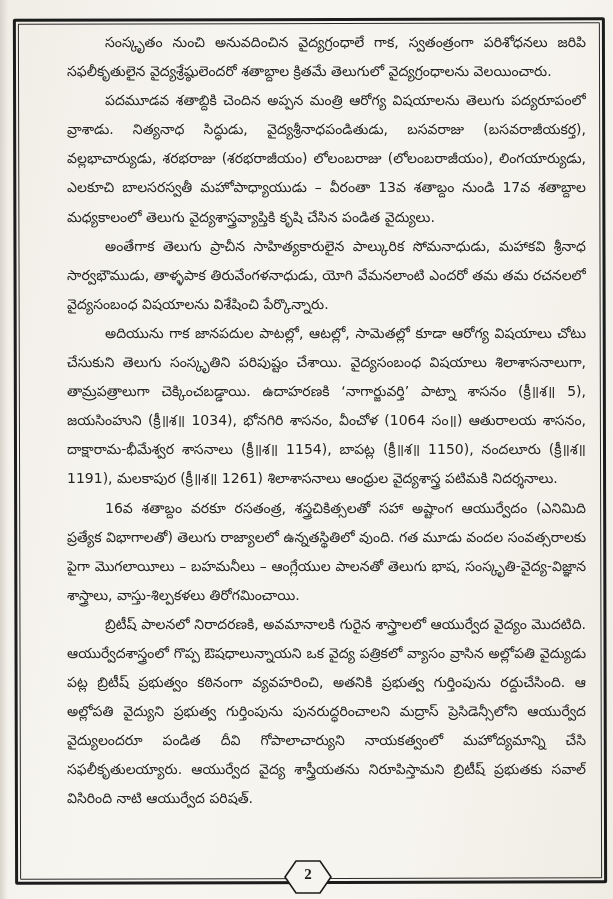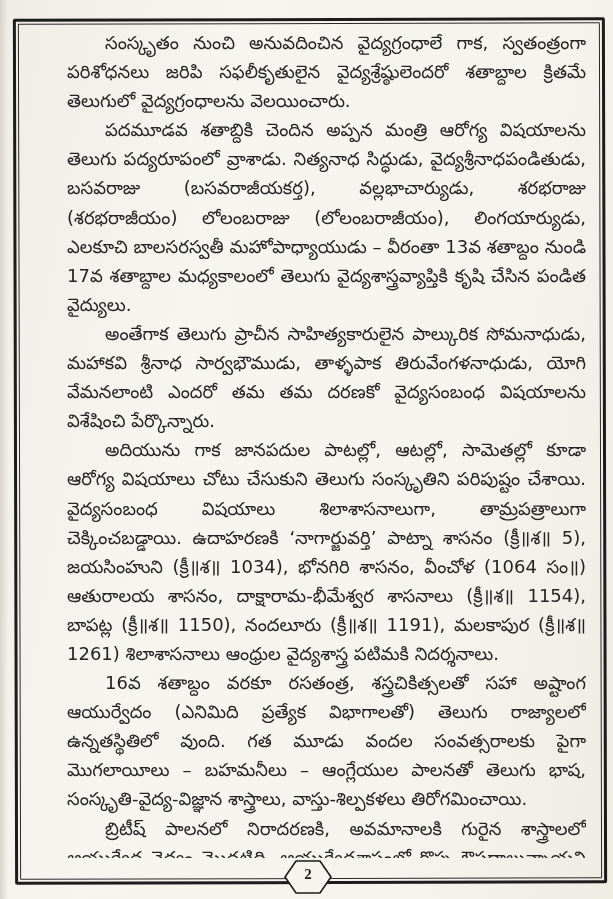--- a/index.html
+++ b/index.html
@@ -43,21 +43,21 @@
     border: 1px solid #2a2a2a;
     border-radius: 1px;
   }
   .text-block {
     position: absolute;
     left: 67px; top: 28px;
     width: 519px;
     height: 830px;
     overflow: hidden;
     color: #242424;
-    font-size: 18px;
+    font-size: 14px;
     line-height: 29.1px;
     text-align: justify;
   }
   .text-block p {
     margin: 0;
     padding: 0;
     text-indent: 38px;
   }
   
   .page-badge {
@@ -88,21 +88,21 @@
 
   <div class="scan-edge"></div>
 
   <div class="frame-outer">
     <div class="frame-inner"></div>
   </div>
 
   <div class="text-block">
     <p>సంస్కృతం నుంచి అనువదించిన వైద్యగ్రంధాలే గాక, స్వతంత్రంగా పరిశోధనలు జరిపి సఫలీకృతులైన వైద్యశ్రేష్ఠులెందరో శతాబ్దాల క్రితమే తెలుగులో వైద్యగ్రంధాలను వెలయించారు.</p>
     <p>పదమూడవ శతాబ్దికి చెందిన అప్పన మంత్రి ఆరోగ్య విషయాలను తెలుగు పద్యరూపంలో వ్రాశాడు. నిత్యనాధ సిద్ధుడు, వైద్యశ్రీనాధపండితుడు, బసవరాజు (బసవరాజీయకర్త), వల్లభాచార్యుడు, శరభరాజు (శరభరాజీయం) లోలంబరాజు (లోలంబరాజీయం), లింగయార్యుడు, ఎలకూచి బాలసరస్వతీ మహోపాధ్యాయుడు – వీరంతా 13వ శతాబ్దం నుండి 17వ శతాబ్దాల మధ్యకాలంలో తెలుగు వైద్యశాస్త్రవ్యాప్తికి కృషి చేసిన పండిత వైద్యులు.</p>
-    <p>అంతేగాక తెలుగు ప్రాచీన సాహిత్యకారులైన పాల్కురిక సోమనాధుడు, మహాకవి శ్రీనాధ సార్వభౌముడు, తాళ్ళపాక తిరువేంగళనాధుడు, యోగి వేమనలాంటి ఎందరో తమ తమ దరణకో వైద్యసంబంధ విషయాలను విశేషించి పేర్కొన్నారు.</p>
+    <p>అంతేగాక తెలుగు ప్రాచీన సాహిత్యకారులైన పాల్కురిక సోమనాధుడు, మహాకవి శ్రీనాధ సార్వభౌముడు, తాళ్ళపాక తిరువేంగళనాధుడు, యోగి వేమనలాంటి ఎందరో తమ తమ రచనలలో వైద్యసంబంధ విషయాలను విశేషించి పేర్కొన్నారు.</p>
     <p>అదియును గాక జానపదుల పాటల్లో, ఆటల్లో, సామెతల్లో కూడా ఆరోగ్య విషయాలు చోటు చేసుకుని తెలుగు సంస్కృతిని పరిపుష్టం చేశాయి. వైద్యసంబంధ విషయాలు శిలాశాసనాలుగా, తామ్రపత్రాలుగా చెక్కించబడ్డాయి. ఉదాహరణకి ‘నాగార్జువర్తి’ పాట్నా శాసనం (క్రీ॥శ॥ 5), జయసింహుని (క్రీ॥శ॥ 1034), భోనగిరి శాసనం, వీంచోళ (1064 సం॥) ఆతురాలయ శాసనం, దాక్షారామ-భీమేశ్వర శాసనాలు (క్రీ॥శ॥ 1154), బాపట్ల (క్రీ॥శ॥ 1150), నందలూరు (క్రీ॥శ॥ 1191), మలకాపుర (క్రీ॥శ॥ 1261) శిలాశాసనాలు ఆంధ్రుల వైద్యశాస్త్ర పటిమకి నిదర్శనాలు.</p>
     <p>16వ శతాబ్దం వరకూ రసతంత్ర, శస్త్రచికిత్సలతో సహా అష్టాంగ ఆయుర్వేదం (ఎనిమిది ప్రత్యేక విభాగాలతో) తెలుగు రాజ్యాలలో ఉన్నతస్థితిలో వుంది. గత మూడు వందల సంవత్సరాలకు పైగా మొగలాయీలు – బహమనీలు – ఆంగ్లేయుల పాలనతో తెలుగు భాష, సంస్కృతి-వైద్య-విజ్ఞాన శాస్త్రాలు, వాస్తు-శిల్పకళలు తిరోగమించాయి.</p>
     <p>బ్రిటీష్ పాలనలో నిరాదరణకి, అవమానాలకి గురైన శాస్త్రాలలో ఆయుర్వేద వైద్యం మొదటిది. ఆయుర్వేదశాస్త్రంలో గొప్ప ఔషధాలున్నాయని ఒక వైద్య పత్రికలో వ్యాసం వ్రాసిన అల్లోపతి వైద్యుడు పట్ల బ్రిటీష్ ప్రభుత్వం కఠినంగా వ్యవహరించి, అతనికి ప్రభుత్వ గుర్తింపును రద్దుచేసింది. ఆ అల్లోపతి వైద్యుని ప్రభుత్వ గుర్తింపును పునరుద్ధరించాలని మద్రాస్ ప్రెసిడెన్సీలోని ఆయుర్వేద వైద్యులందరూ పండిత దీవి గోపాలాచార్యుని నాయకత్వంలో మహోద్యమాన్ని చేసి సఫలీకృతులయ్యారు. ఆయుర్వేద వైద్య శాస్త్రీయతను నిరూపిస్తామని బ్రిటీష్ ప్రభుతకు సవాల్ విసిరింది నాటి ఆయుర్వేద పరిషత్.</p>
 
   </div>
 
   <div class="page-badge">
     <svg width="50" height="36" viewBox="0 0 50 36">
       <polygon points="13,2 37,2 48,18 37,34 13,34 2,18" fill="#f6f4ee" stroke="#1b1b1b" stroke-width="1.6"></polygon>
     </svg>

